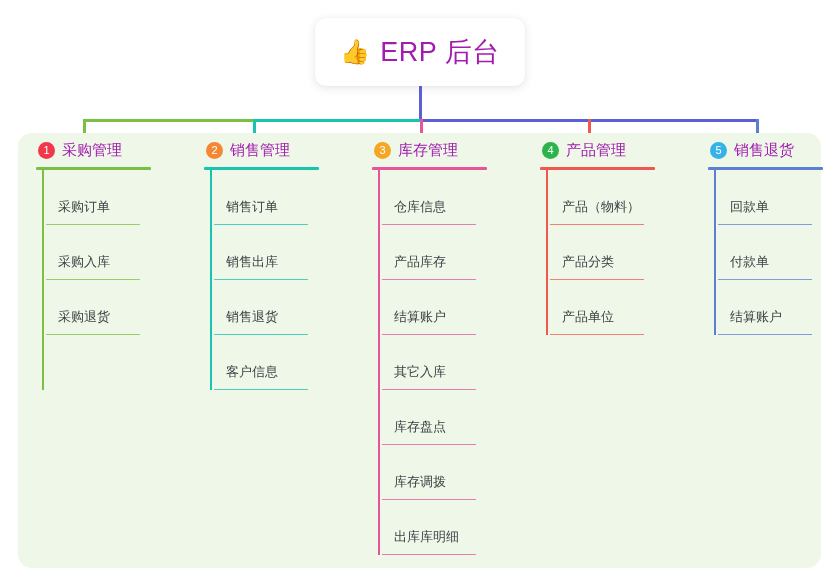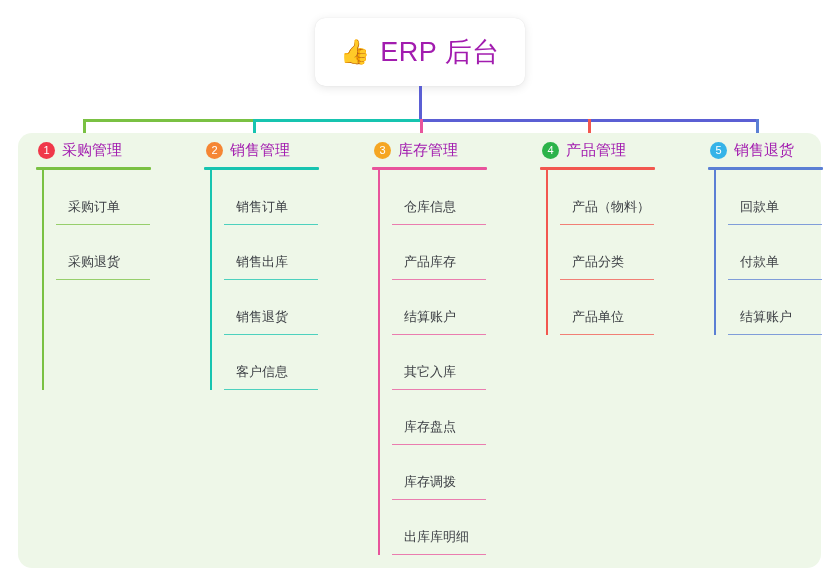--- a/index.html
+++ b/index.html
@@ -101,21 +101,21 @@
     border-radius: 1px;
   }
   .spine {
     position: absolute;
     left: 24px;
     top: 36px;
     width: 2px;
   }
   .items {
     position: absolute;
-    left: 14px;
+    left: 4px;
     top: 37px;
     width: 160px;
   }
   .item {
     position: relative;
     height: 55px;
     box-sizing: border-box;
   }
   .item-label {
     position: absolute;
@@ -159,20 +159,24 @@
         <span class="badge" style="background: rgb(240, 56, 74);">1</span>
         <span class="col-title">采购管理</span>
       </div>
       <div class="head-bar" style="background: rgb(122, 193, 67);"></div>
       <div class="items">
         <div class="item">
           <span class="item-label">采购订单</span>
           <div class="item-rule" style="background: rgb(122, 193, 67); opacity: 0.75;"></div>
         </div>
         <div class="item">
+          <span class="item-label">采购入库</span>
+          <div class="item-rule" style="background: rgb(122, 193, 67); opacity: 0.75;"></div>
+        </div>
+        <div class="item">
           <span class="item-label">采购退货</span>
           <div class="item-rule" style="background: rgb(122, 193, 67); opacity: 0.75;"></div>
         </div>
       </div>
       <div class="spine" style="background: rgb(122, 193, 67); height: 221px;"></div>
     </div>
     <div class="column" style="left: 168px;">
       <div class="col-head">
         <span class="badge" style="background: rgb(245, 134, 52);">2</span>
         <span class="col-title">销售管理</span>

